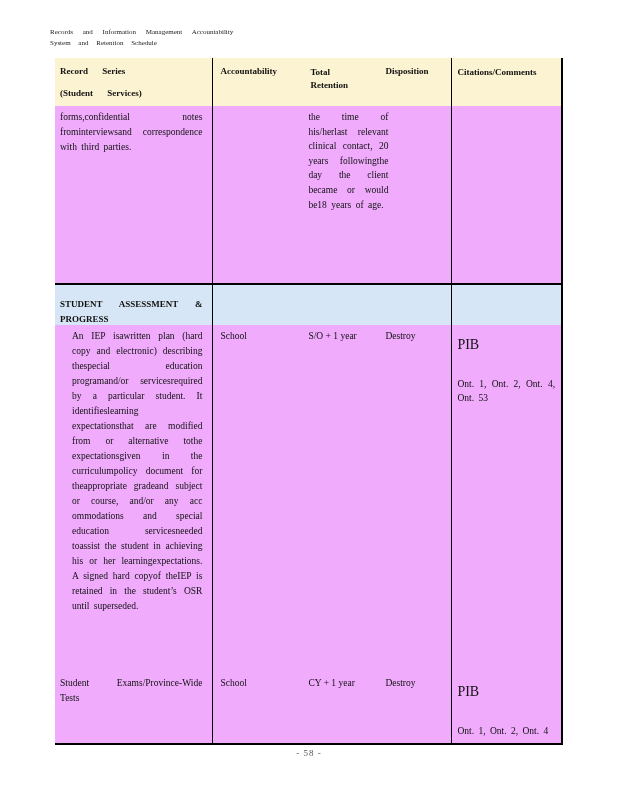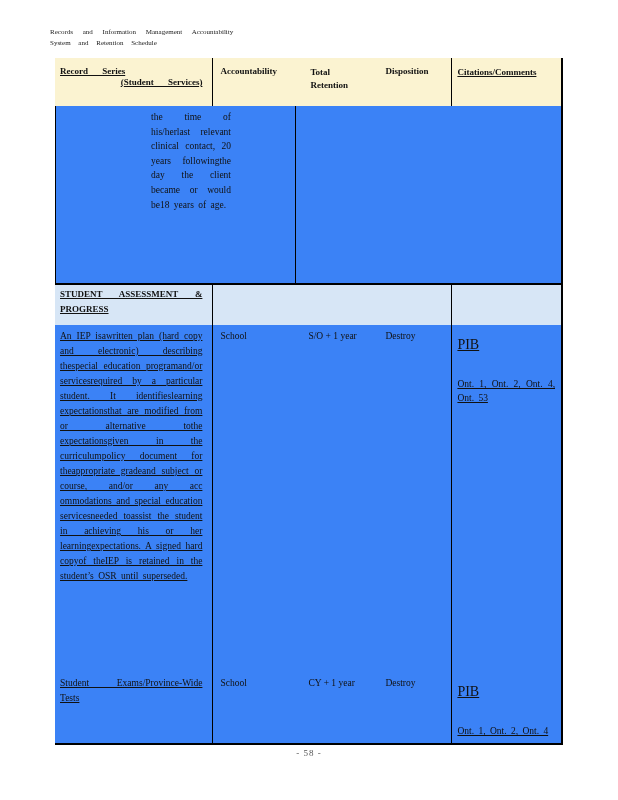--- a/index.html
+++ b/index.html
@@ -12,46 +12,46 @@
     position:absolute;left:50px;top:27px;width:200px;
     font-size:7px;line-height:11px;color:#222;
   }
   .page-header .l1{word-spacing:8px;}
   .page-header .l2{word-spacing:6px;}
 
   
   .doc-table{
     position:absolute;left:55px;top:58px;width:508px;height:687px;
     border-right:2px solid #000;border-bottom:2px solid #000;
-    box-sizing:border-box;background:#3b82f6;text-decoration:underline;
+    box-sizing:border-box;background:#f0abfc;
   }
   .trow{display:flex;width:100%;box-sizing:border-box;position:relative;}
   .c1{width:158px;box-sizing:border-box;position:relative;padding:4px 10px 0 5px;}
   .cm{width:240px;box-sizing:border-box;position:relative;border-left:1.5px solid #000;}
   .c3{width:110px;box-sizing:border-box;position:relative;border-left:1.5px solid #000;padding:4px 6px 0 5px;}
 
   .row-header{height:48px;background:#FBF3D1;}
   .row-header .c1{font-weight:bold;font-size:9px;line-height:11px;word-spacing:12px;padding-top:8px;}
-  .row-header .c1 .sub{text-align:right;}
+  .row-header .c1 .sub{margin-top:11px;}
   .hdr-acc{position:absolute;left:7px;top:8px;font-weight:bold;font-size:9px;}
   .hdr-ret{position:absolute;left:97px;top:8px;width:55px;font-weight:bold;font-size:9px;line-height:13px;}
   .hdr-disp{position:absolute;left:172px;top:8px;font-weight:bold;font-size:9px;}
   .row-header .c3{font-weight:bold;font-size:9px;line-height:13px;padding-top:8px;word-break:break-all;}
 
   .row-cont{height:177px;}
   .body-text{font-size:9.5px;line-height:15px;text-align:justify;word-spacing:2px;}
   .ret-narrow{position:absolute;left:95px;top:4px;width:80px;font-size:9.5px;line-height:14.6px;text-align:justify;word-spacing:2px;}
 
   .row-section{height:42px;background:#D7E6F6;border-top:2.5px solid #000;}
-  .row-section .c1{font-weight:bold;font-size:9px;line-height:15px;text-align:justify;word-spacing:8px;padding-top:2px;}
+  .row-section .c1{font-weight:bold;font-size:9px;line-height:15px;text-align:justify;word-spacing:8px;padding-top:12px;}
 
   .row-iep{height:347px;}
   .row-exams{height:73px;overflow:hidden;}
   .rec-title{font-size:9.5px;line-height:15px;text-align:justify;word-spacing:2px;margin:0 0 4px 0;}
-  .rec-desc{font-size:9.5px;line-height:15px;text-align:justify;word-spacing:2px;}
+  .rec-desc{font-size:9.5px;line-height:15px;text-align:justify;word-spacing:2px;margin-left:12px;}
   .val-acc{position:absolute;left:7px;top:6px;font-size:9.5px;}
   .val-ret{position:absolute;left:95px;top:6px;width:75px;font-size:9.5px;}
   .val-disp{position:absolute;left:172px;top:6px;font-size:9.5px;}
   .cit-1{font-size:14px;margin-top:8px;}
   .cit-2{font-size:9.5px;line-height:14px;text-align:justify;word-spacing:2px;margin-top:24px;}
 
   .page-number{
     position:absolute;left:0;top:748px;width:618px;text-align:center;
     font-size:9px;color:#555;letter-spacing:1px;
   }
@@ -73,20 +73,23 @@
     </div>
     <div class="cm">
       <span class="hdr-acc">Accountability</span>
       <span class="hdr-ret">Total Retention</span>
       <span class="hdr-disp">Disposition</span>
     </div>
     <div class="c3">Citations/Comments</div>
   </div>
 
   <div class="trow row-cont">
+    <div class="c1">
+      <div class="body-text">forms,confidential notes frominterviewsand correspondence with third parties.</div>
+    </div>
     <div class="cm">
       <div class="ret-narrow">the time of his/herlast relevant clinical contact, 20 years followingthe day the client became or would be18 years of age.</div>
     </div>
     <div class="c3"></div>
   </div>
 
   <div class="trow row-section">
     <div class="c1">
       <div>STUDENT ASSESSMENT &amp; PROGRESS</div>
     </div>

